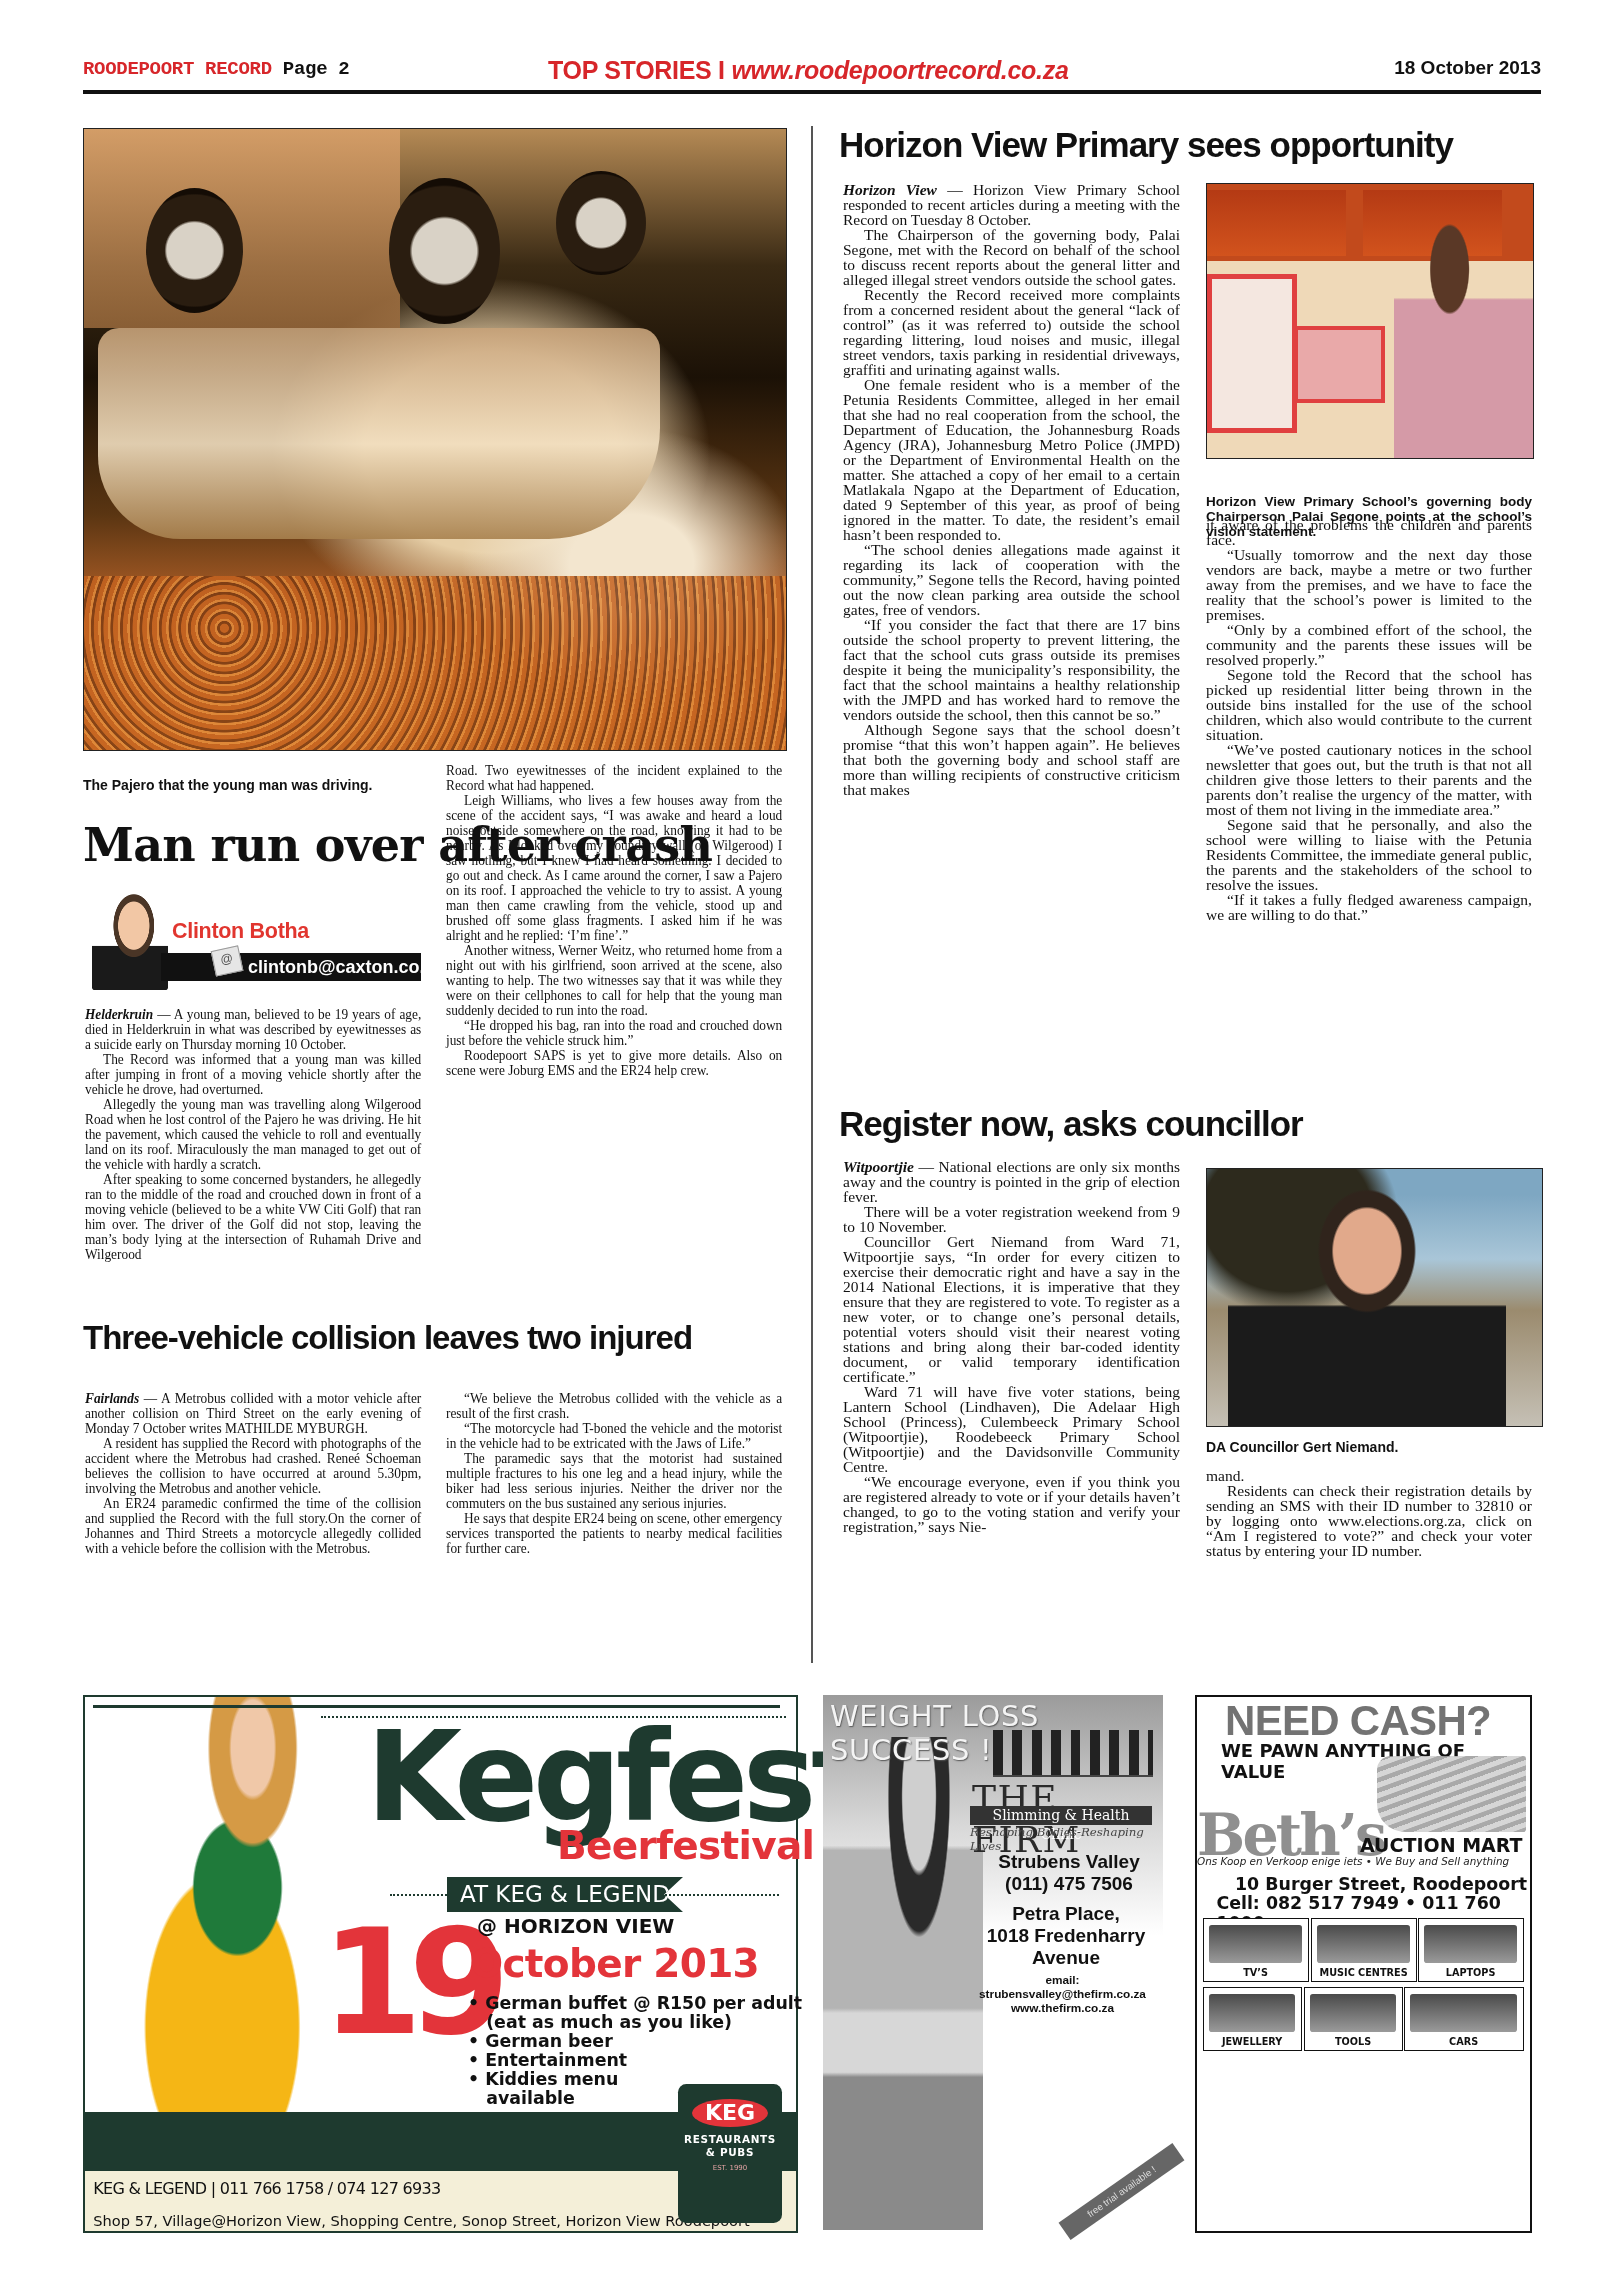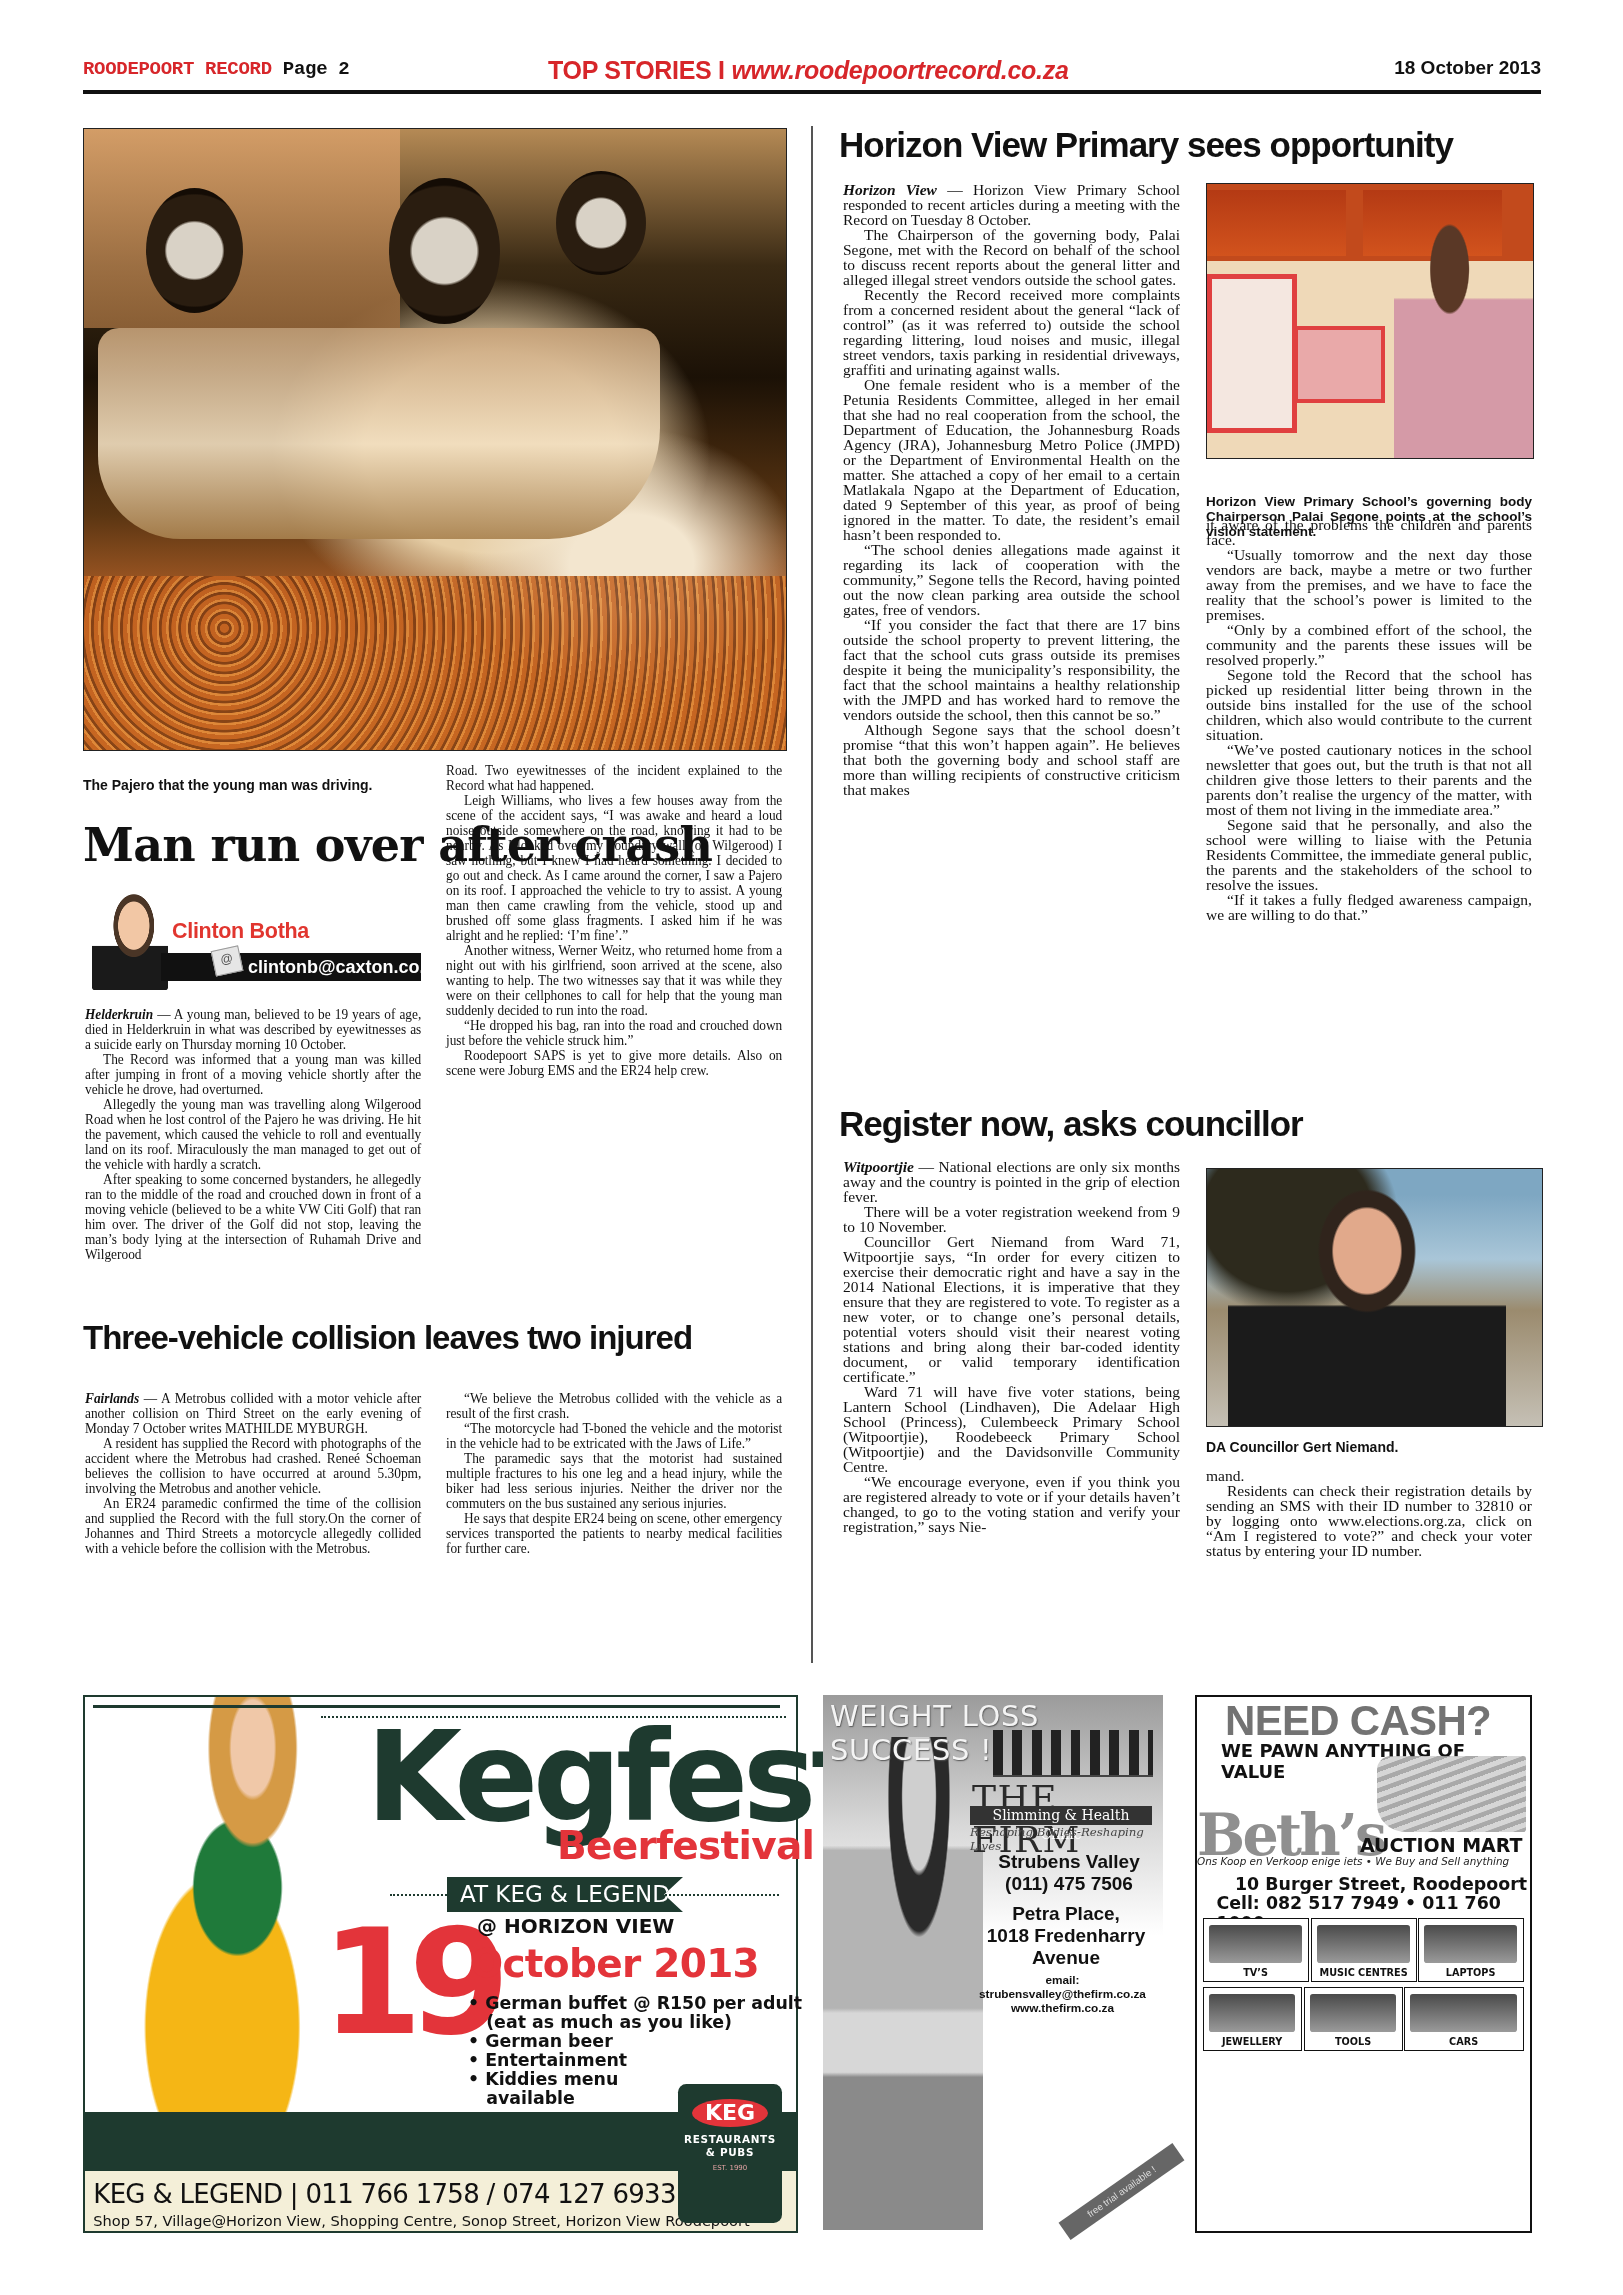--- a/index.html
+++ b/index.html
@@ -87,21 +87,21 @@
   .keg .kegfest{left:281px;top:14px;font-family:"DejaVu Sans",sans-serif;font-weight:bold;font-size:124px;color:#1e3a2f;letter-spacing:-5.6px;line-height:132px;}
   .keg .beer{left:472px;top:126px;font-family:"DejaVu Sans",sans-serif;font-weight:bold;font-size:39px;color:#e3343a;letter-spacing:-0.7px;}
   .keg .atbanner{left:362px;top:180px;width:236px;height:35px;background:#1e3a2f;color:#fff;font-family:"DejaVu Sans",sans-serif;font-size:23px;line-height:35px;text-align:center;clip-path:polygon(0 0,100% 0,92% 50%,100% 100%,0 100%);}
   .keg .hv{left:392px;top:217px;font-family:"DejaVu Sans",sans-serif;font-weight:bold;font-size:20px;color:#111;}
   .keg .nineteen{left:236px;top:205px;font-family:"DejaVu Sans",sans-serif;font-weight:bold;font-size:146px;color:#e3343a;letter-spacing:-14px;line-height:160px;}
   .keg .oct{left:385px;top:244px;font-family:"DejaVu Sans",sans-serif;font-weight:bold;font-size:39px;color:#e3343a;letter-spacing:-0.7px;}
   .keg .bullets{left:383px;top:297px;font-family:"DejaVu Sans",sans-serif;font-weight:bold;font-size:17.4px;line-height:19px;color:#111;}
   .keg .bullets div{margin:0;}
   .keg .greenbar{left:0;top:415px;width:711px;height:59px;background:#1e3a2f;}
   .keg .cream{left:0;top:474px;width:711px;height:60px;background:#f4efd8;}
-  .keg .phone{left:8.3px;top:424px;font-family:"DejaVu Sans",sans-serif;font-size:26px;color:#111;letter-spacing:-0.7px;}
+  .keg .phone{left:8.3px;top:424px;font-family:"DejaVu Sans",sans-serif;font-size:16px;color:#111;letter-spacing:-0.7px;}
   .keg .addr{left:8.3px;top:479px;font-family:"DejaVu Sans",sans-serif;font-size:14.6px;color:#111;}
   .keg .badge{left:593px;top:333px;width:104px;height:139px;background:#1e3a2f;border-radius:8.3px;color:#fff;text-align:center;font-family:"DejaVu Sans",sans-serif;}
   .keg .badge .logo{margin:15.3px auto 5.6px;width:76px;height:28px;background:#e3343a;border-radius:50%;font-weight:bold;font-size:22px;line-height:28px;}
   .keg .badge .rp{font-size:10.4px;font-weight:bold;line-height:13px;letter-spacing:0.7px;}
   .keg .badge .est{font-size:7px;margin-top:5.6px;color:#e3a3a3;}
 
   .firm{left:823px;top:1695px;width:340px;height:534px;background:linear-gradient(180deg,#9b9b9b 0,#d9d9d9 25%,#fff 45%,#fff 100%);}
   .firm .wls{left:7px;top:3.5px;font-family:"DejaVu Sans",sans-serif;font-size:29px;color:#f4f4f4;letter-spacing:0.7px;text-shadow:0.7px 0.7px 1.4px #555;}
   .firm .woman{left:0;top:42px;width:160px;height:493px;background:radial-gradient(ellipse at 60% 12%,#cfcfcf 0 12%,#2a2a2a 13% 22%,transparent 23%),linear-gradient(180deg,transparent 0 22%,#b4b4b4 23% 55%,#d7d7d7 56% 68%,#8a8a8a 69%);}
   .firm .people{left:170px;top:35px;width:160px;height:45px;background:repeating-linear-gradient(90deg,#222 0 9.7px,transparent 9.7px 19.4px);border-bottom:2.1px solid #444;}

